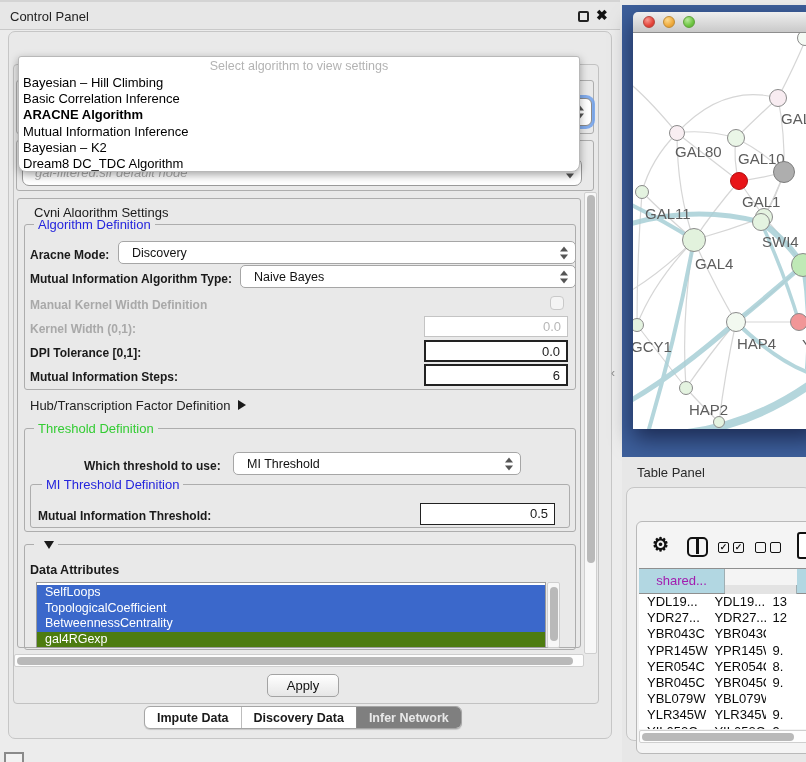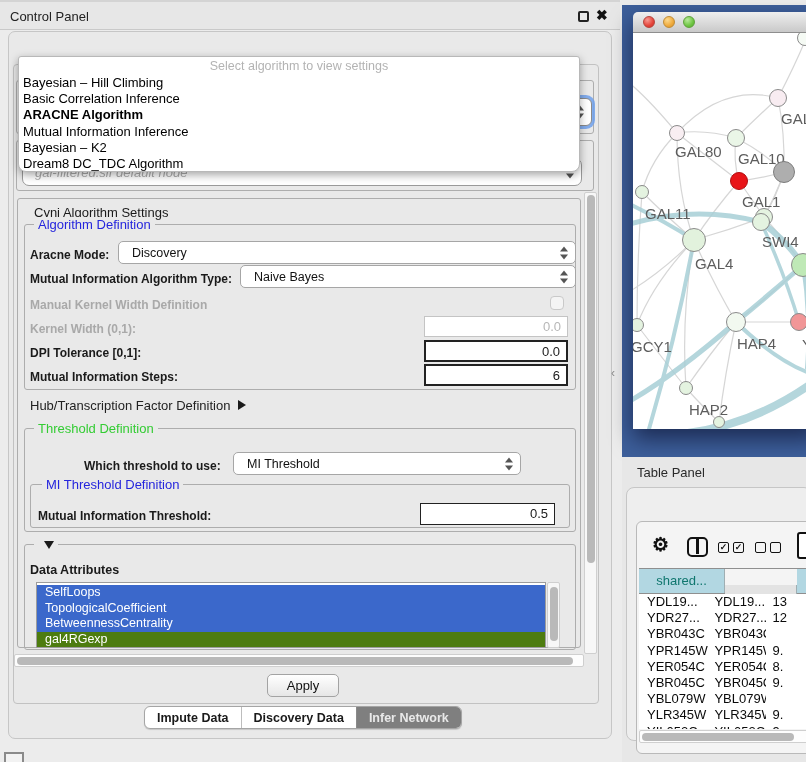--- a/index.html
+++ b/index.html
@@ -104,21 +104,21 @@
   .split-icon { position:absolute; left:50px; top:15px; width:21px; height:20px;
                 border:2.5px solid #111; border-radius:5px; }
   .split-icon:before { content:""; position:absolute; left:7px; top:0; width:2.5px; height:15px; background:#111; }
   .cbpair { position:absolute; top:20px; display:flex; gap:4px; }
   .cbpair .bx { width:11px; height:11px; border:1.5px solid #111; border-radius:2px;
                 font-size:9px; font-weight:bold; line-height:9px; text-align:center; color:#111; }
   .file-icon { position:absolute; left:160px; top:10px; width:26px; height:27px;
                border:2.5px solid #111; border-radius:3px; background:#fff; }
   .thead { position:absolute; left:2px; top:46px; display:flex; height:26px;
            border-top:1px solid #8F8F8F; border-bottom:1px solid #8F8F8F; }
-  .th { height:100%; line-height:24px; font-size:13px; color:#0f766e; text-align:center;
+  .th { height:100%; line-height:24px; font-size:13px; color:#a21caf; text-align:center;
         border-right:1px solid #9FAEB2; overflow:hidden; white-space:nowrap; }
   .rows { position:absolute; left:2px; top:72px; width:176px; height:135px; background:#fff; overflow:hidden; }
   .trow { display:flex; height:16.2px; line-height:16.2px; font-size:13px; color:#0a0a0a; white-space:nowrap; }
   .td { overflow:hidden; }
 
   .dock-icon { left:4px; top:752px; width:20px; height:12px; border:2px solid #8A8A8A; background:#F2F2F2; }
   .split-mark { left:611px; top:366px; font-size:12px; color:#8f8f8f; }
 </style>
 </head>
 <body>

